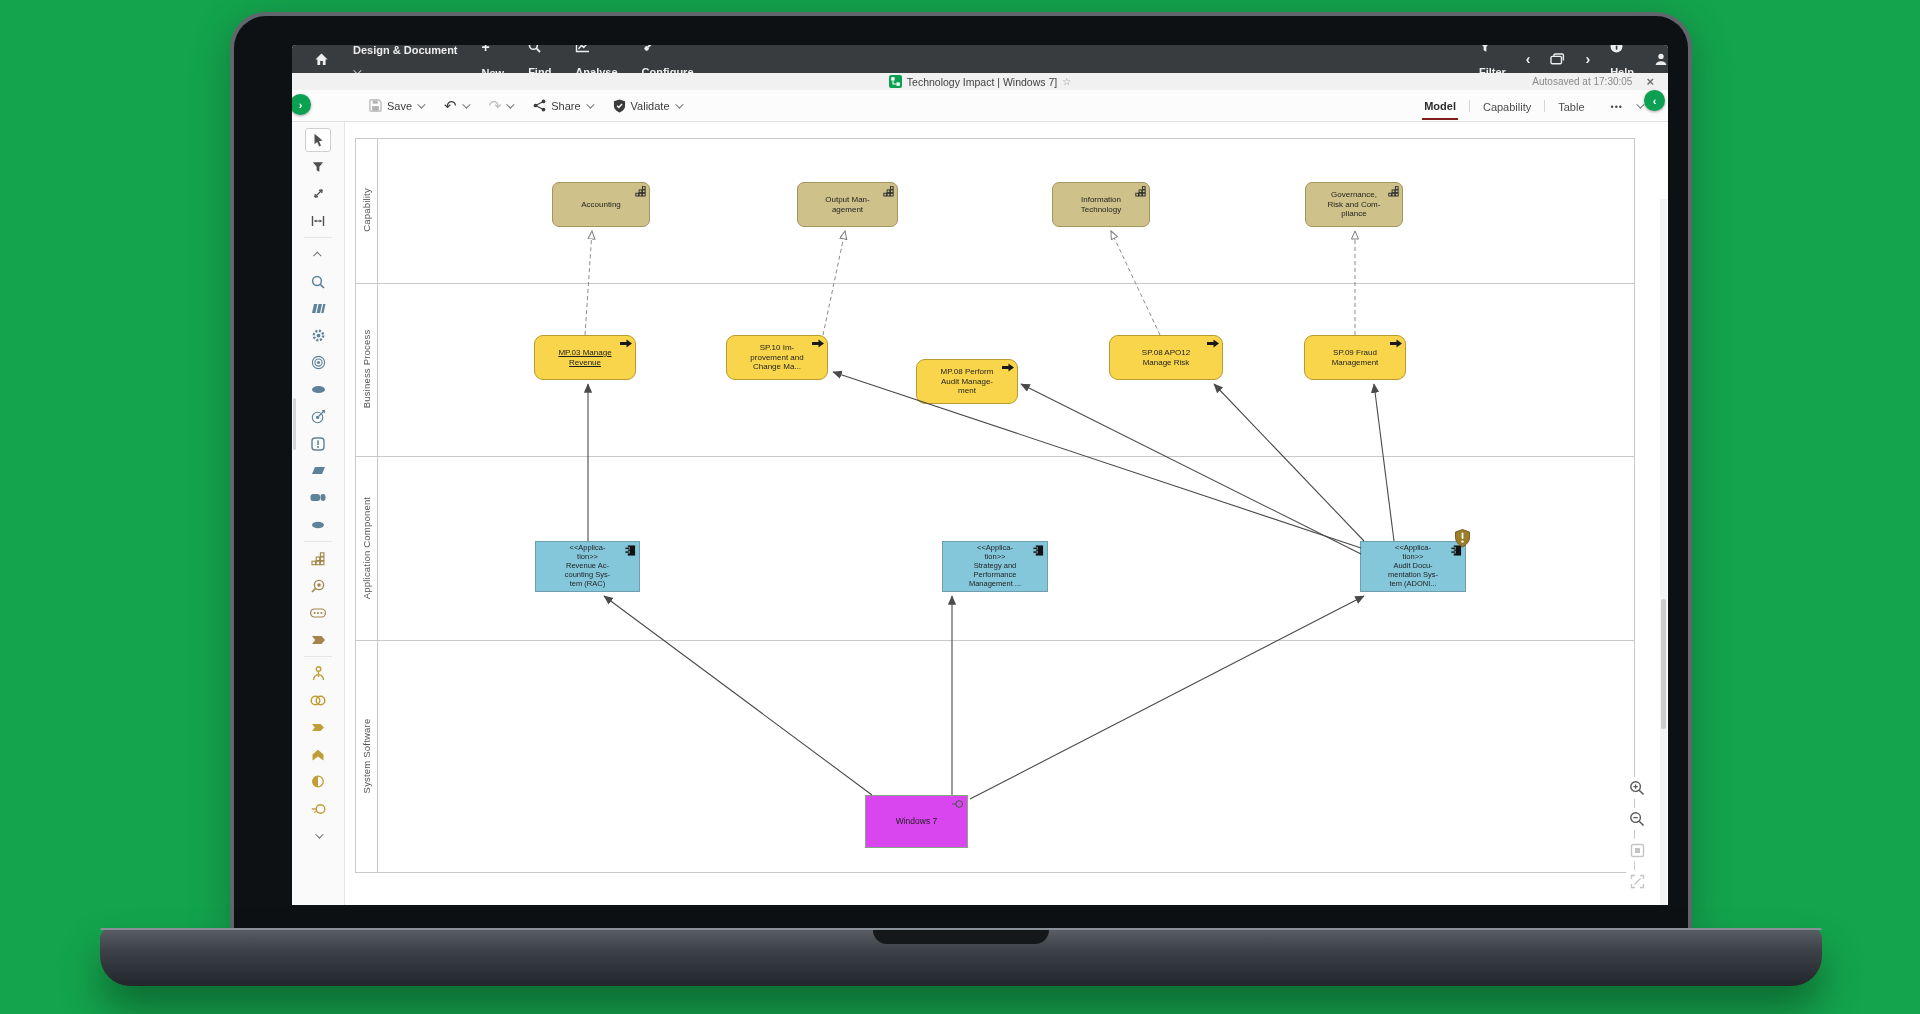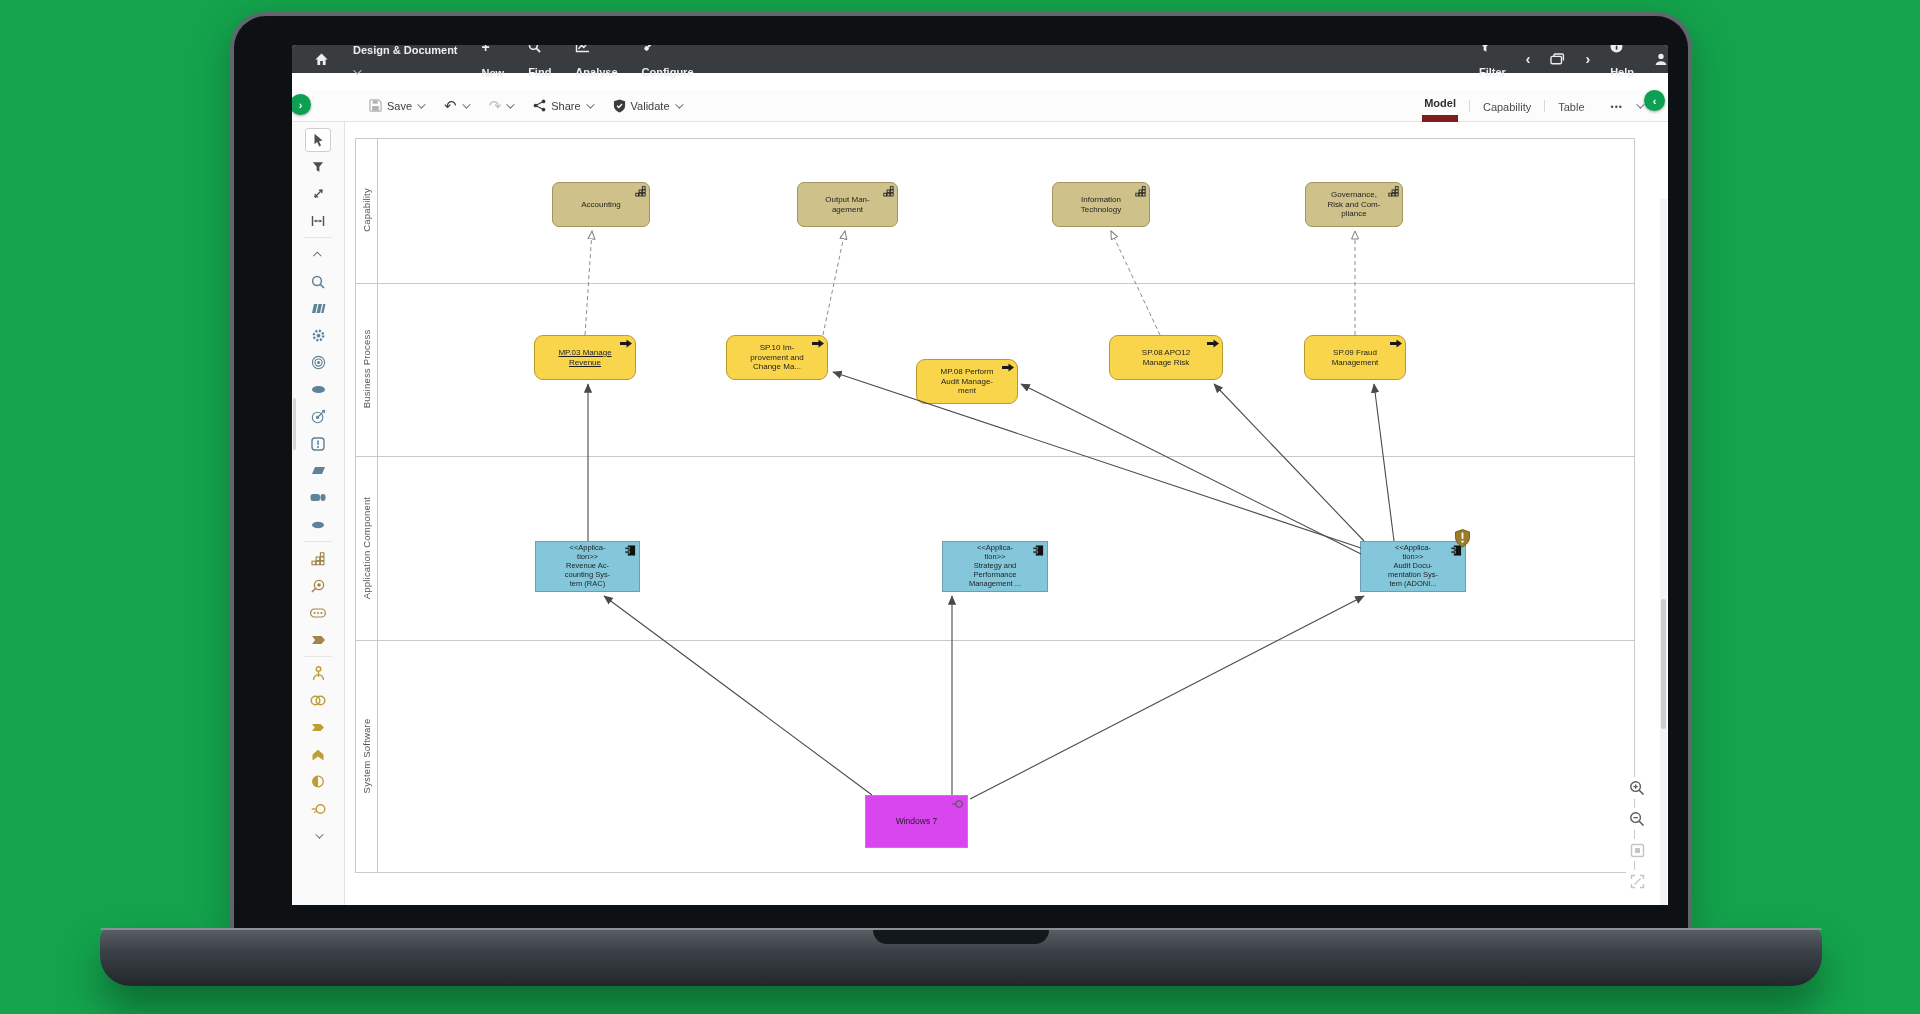--- a/index.html
+++ b/index.html
@@ -40,21 +40,21 @@
   .title-right { position:absolute; right:14px; top:0; height:17px; display:flex; align-items:center; gap:14px;
                  color:#8a8a8a; font-size:10px; }
   .close-x { color:#6f6f6f; font-size:13px; font-weight:600; cursor:pointer; }
 
   .toolbar2 { position:absolute; left:0; top:45px; width:100%; height:32px; background:#fcfcfc;
               border-bottom:1px solid #e3e3e3; display:flex; align-items:center; font-size:11px; color:#3c3c3c;padding-left:37px; }
   .t2-left { display:flex; align-items:center; gap:7px; padding-left:40px; }
   .t2-grp { display:flex; align-items:center; gap:5px; margin-right:14px; cursor:pointer; }
   .t2-right { margin-left:auto; display:flex; align-items:center; padding-right:26px; }
   .tab { padding:8px 2px 6px; margin:0 11px; cursor:pointer; color:#4d4d4d; }
-  .tab.active { border-bottom:8px solid #7f1d1d; color:#2e2e2e; font-weight:600; }
+  .tab.active { border-bottom:2px solid #7f1d1d; color:#2e2e2e; font-weight:600; }
   .tab-sep { width:1px; height:12px; background:#d7d7d7; }
   .undo-g { font-size:15px; line-height:1; color:#3d3d3d; }
   .undo-g.dim { color:#bcbcbc; }
 
   .edge-toggle { position:absolute; width:21px; height:21px; border-radius:50%; background:#0ca152;
                  color:#fff; display:flex; align-items:center; justify-content:center; font-size:11px;
                  font-weight:700; box-shadow:0 1px 3px rgba(0,0,0,.35); cursor:pointer; z-index:40; }
 
   
   .bodyarea { position:absolute; left:0; top:77px; width:100%; height:783px; background:#fff; }
@@ -168,20 +168,36 @@
             </span>
             <span class="tb-item">
               <svg width="14" height="14" viewBox="0 0 14 14">
                   <circle cx="7" cy="4.4" r="2.7" fill="#ededed"></circle>
                   <path d="M1.6 13 a5.5 4.6 0 0 1 10.8 0 Z" fill="#ededed"></path>
                 </svg>
             </span>
           </div>
         </div>
 
+        <div class="titlebar">
+          <div class="title-grp">
+            <svg width="13" height="13" viewBox="0 0 13 13">
+                <rect x="0" y="0" width="13" height="13" rx="2" fill="#0ca152"></rect>
+                <rect x="2.2" y="2.2" width="3.4" height="3.4" fill="#fff"></rect>
+                <rect x="7.4" y="7.4" width="3.4" height="3.4" fill="#fff"></rect>
+                <path d="M4 6 V9 H7.2" fill="none" stroke="#fff" stroke-width="1.1"></path>
+              </svg>
+            <span>Technology Impact | Windows 7]</span>
+            <span class="title-star">☆</span>
+          </div>
+          <div class="title-right">
+            <span>Autosaved at 17:30:05</span>
+            <span class="close-x">×</span>
+          </div>
+        </div>
 
         <div class="toolbar2">
           <div class="t2-left">
             <span class="t2-grp">
               <svg width="13" height="13" viewBox="0 0 14 14">
                   <path d="M1 2 a1 1 0 0 1 1-1 h8.5 L13 3.5 V12 a1 1 0 0 1 -1 1 H2 a1 1 0 0 1 -1-1 Z" fill="none" stroke="#b3b3b3" stroke-width="1.3"></path>
                   <rect x="4" y="1.6" width="5.5" height="3.4" fill="#b3b3b3"></rect>
                   <rect x="3.4" y="7.6" width="7.2" height="5" fill="#b3b3b3"></rect>
                 </svg>
               <span>Save</span>

